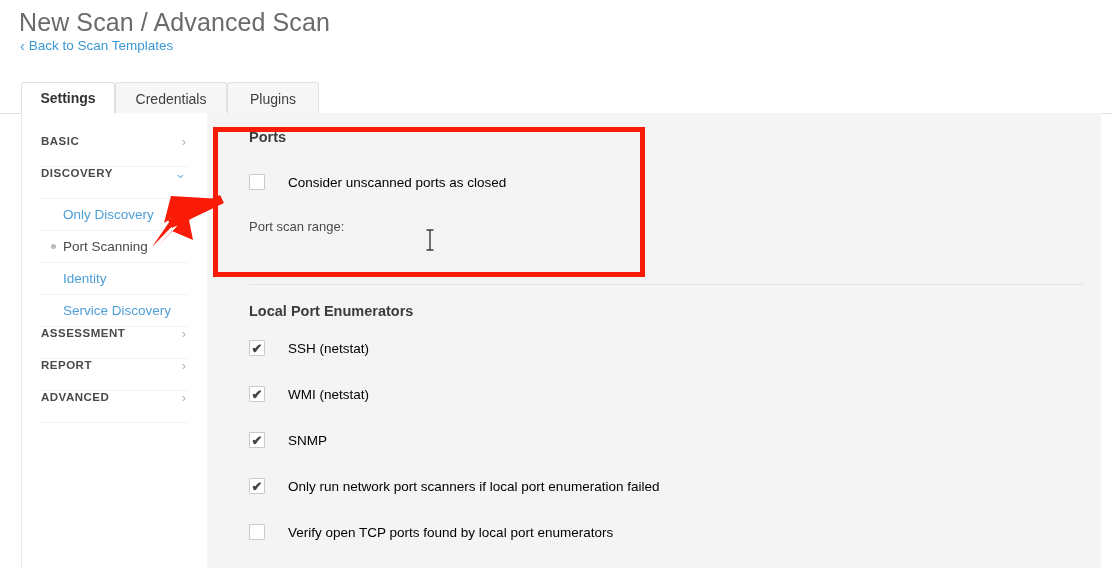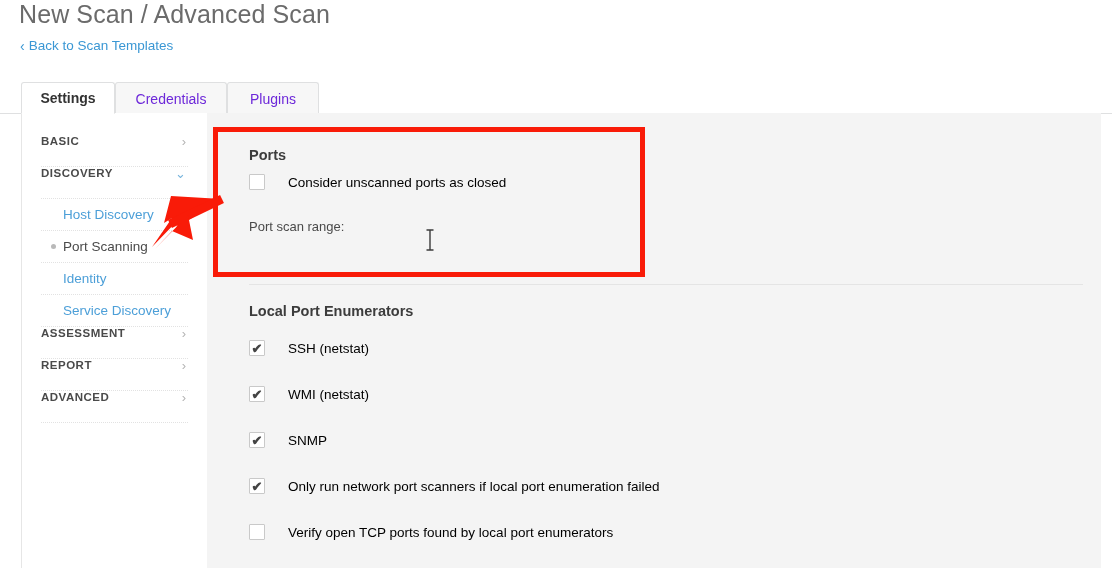--- a/index.html
+++ b/index.html
@@ -8,21 +8,21 @@
     width: 1112px; height: 568px;
     background: #ffffff;
     font-family: "Liberation Sans", sans-serif;
     overflow: hidden;
   }
 
   #page { position: relative; width: 1112px; height: 568px; background: #ffffff; }
 
   
   .page-title {
-    position: absolute; left: 19px; top: 0;
+    position: absolute; left: 19px; top: 8px;
     font-size: 25px; font-weight: 400; color: #6b6b6b;
     letter-spacing: 0.1px; white-space: nowrap;
   }
   .back-link {
     position: absolute; left: 20px; top: 38px;
     font-size: 13.5px; color: #3a97d4; text-decoration: none;
     white-space: nowrap; display: flex; align-items: center; gap: 4px;
   }
   .back-chevron { font-size: 14px; color: #3a97d4; line-height: 1; }
 
@@ -39,21 +39,21 @@
     display: flex; align-items: center; justify-content: center;
     font-size: 14px; border: 1px solid #dfe0e1; border-bottom: none;
     border-radius: 3px 3px 0 0;
   }
   .tab.active {
     background: #ffffff; color: #333333; font-weight: bold;
     left: 21px; width: 94px; z-index: 3;
     border-bottom: 1px solid #ffffff;
   }
   .tab.inactive {
-    background: #f7f7f7; color: #6d28d9; font-weight: normal;
+    background: #f7f7f7; color: #404040; font-weight: normal;
   }
   .tab-credentials { left: 115px; width: 112px; }
   .tab-plugins { left: 227px; width: 92px; }
 
   
   .panel {
     position: absolute; left: 21px; top: 113px;
     width: 1079px; height: 455px;
     background: #ffffff; border-left: 1px solid #e6e6e6;
   }
@@ -91,21 +91,21 @@
   }
 
   
   .content {
     position: absolute; left: 185px; top: 0;
     width: 894px; height: 455px; background: #f4f4f4;
   }
   .section-heading {
     position: absolute; font-size: 14.5px; font-weight: bold; color: #3c3c3c;
   }
-  .ports-heading { left: 42px; top: 34px; }
+  .ports-heading { left: 42px; top: 16px; }
   .enum-heading { left: 42px; top: 190px; text-align: center; }
 
   .divider {
     position: absolute; left: 42px; top: 171px;
     width: 834px; height: 1px; background: #e4e4e4;
   }
 
   .chk-row {
     position: absolute; left: 42px;
     display: flex; align-items: center; height: 18px;
@@ -180,21 +180,21 @@
         <span class="nav-section-label">BASIC</span>
         <span class="nav-chev collapsed">›</span>
       </div>
 
       <div class="nav-row">
         <span class="nav-section-label">DISCOVERY</span>
         <span class="nav-chev expanded">⌄</span>
       </div>
 
       <div class="nav-sub">
-        <span>Host Discovery</span>
+        <span>Only Discovery</span>
       </div>
 
       <div class="nav-sub current">
         <span class="sub-bullet"></span>
         <span>Port Scanning</span>
       </div>
 
       <div class="nav-sub">
         <span>Identity</span>
       </div>

